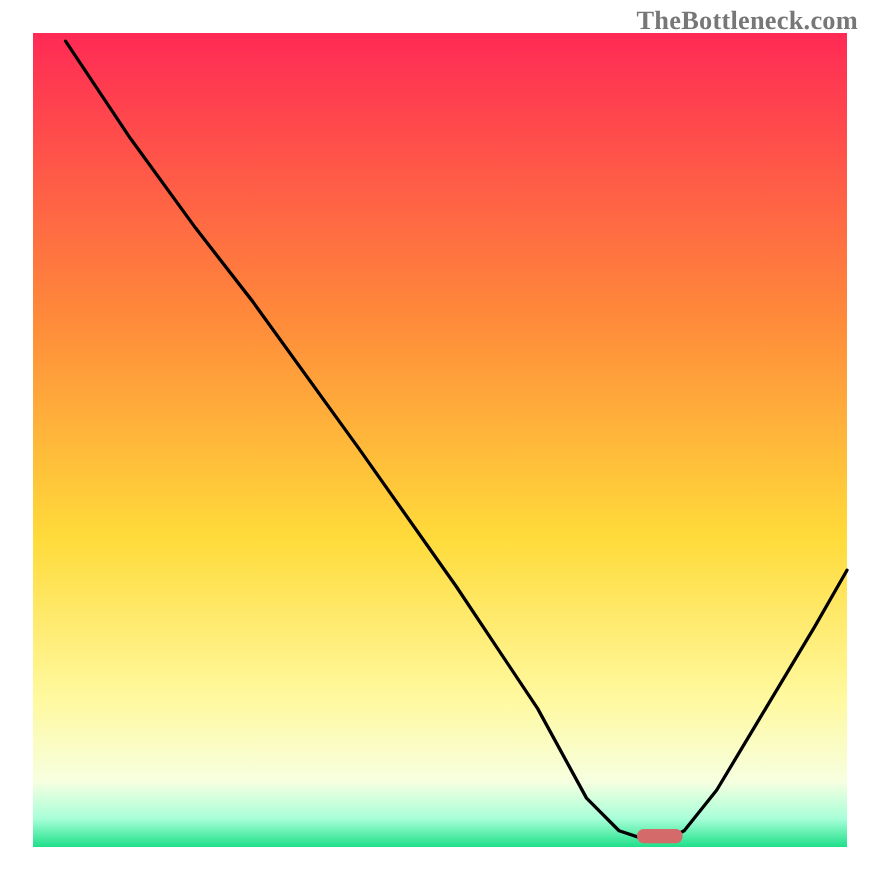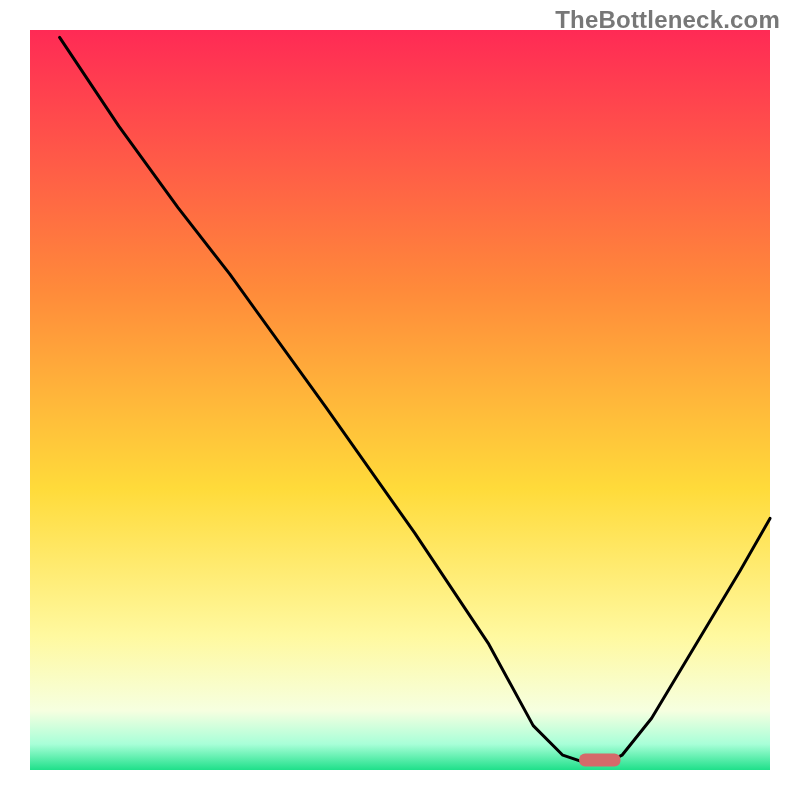--- a/index.html
+++ b/index.html
@@ -8,20 +8,21 @@
     width: 800px;
     height: 800px;
     background: #ffffff;
     font-family: Arial, Helvetica, sans-serif;
     overflow: hidden;
   }
   .wrap {
     position: relative;
     width: 800px;
     height: 800px;
+    font-family: Liberation Serif, serif;
   }
   .attribution {
     position: absolute;
     top: 6px;
     right: 20px;
     font-size: 24px;
     font-weight: 600;
     color: #777777;
     letter-spacing: 0.2px;
     z-index: 10;

